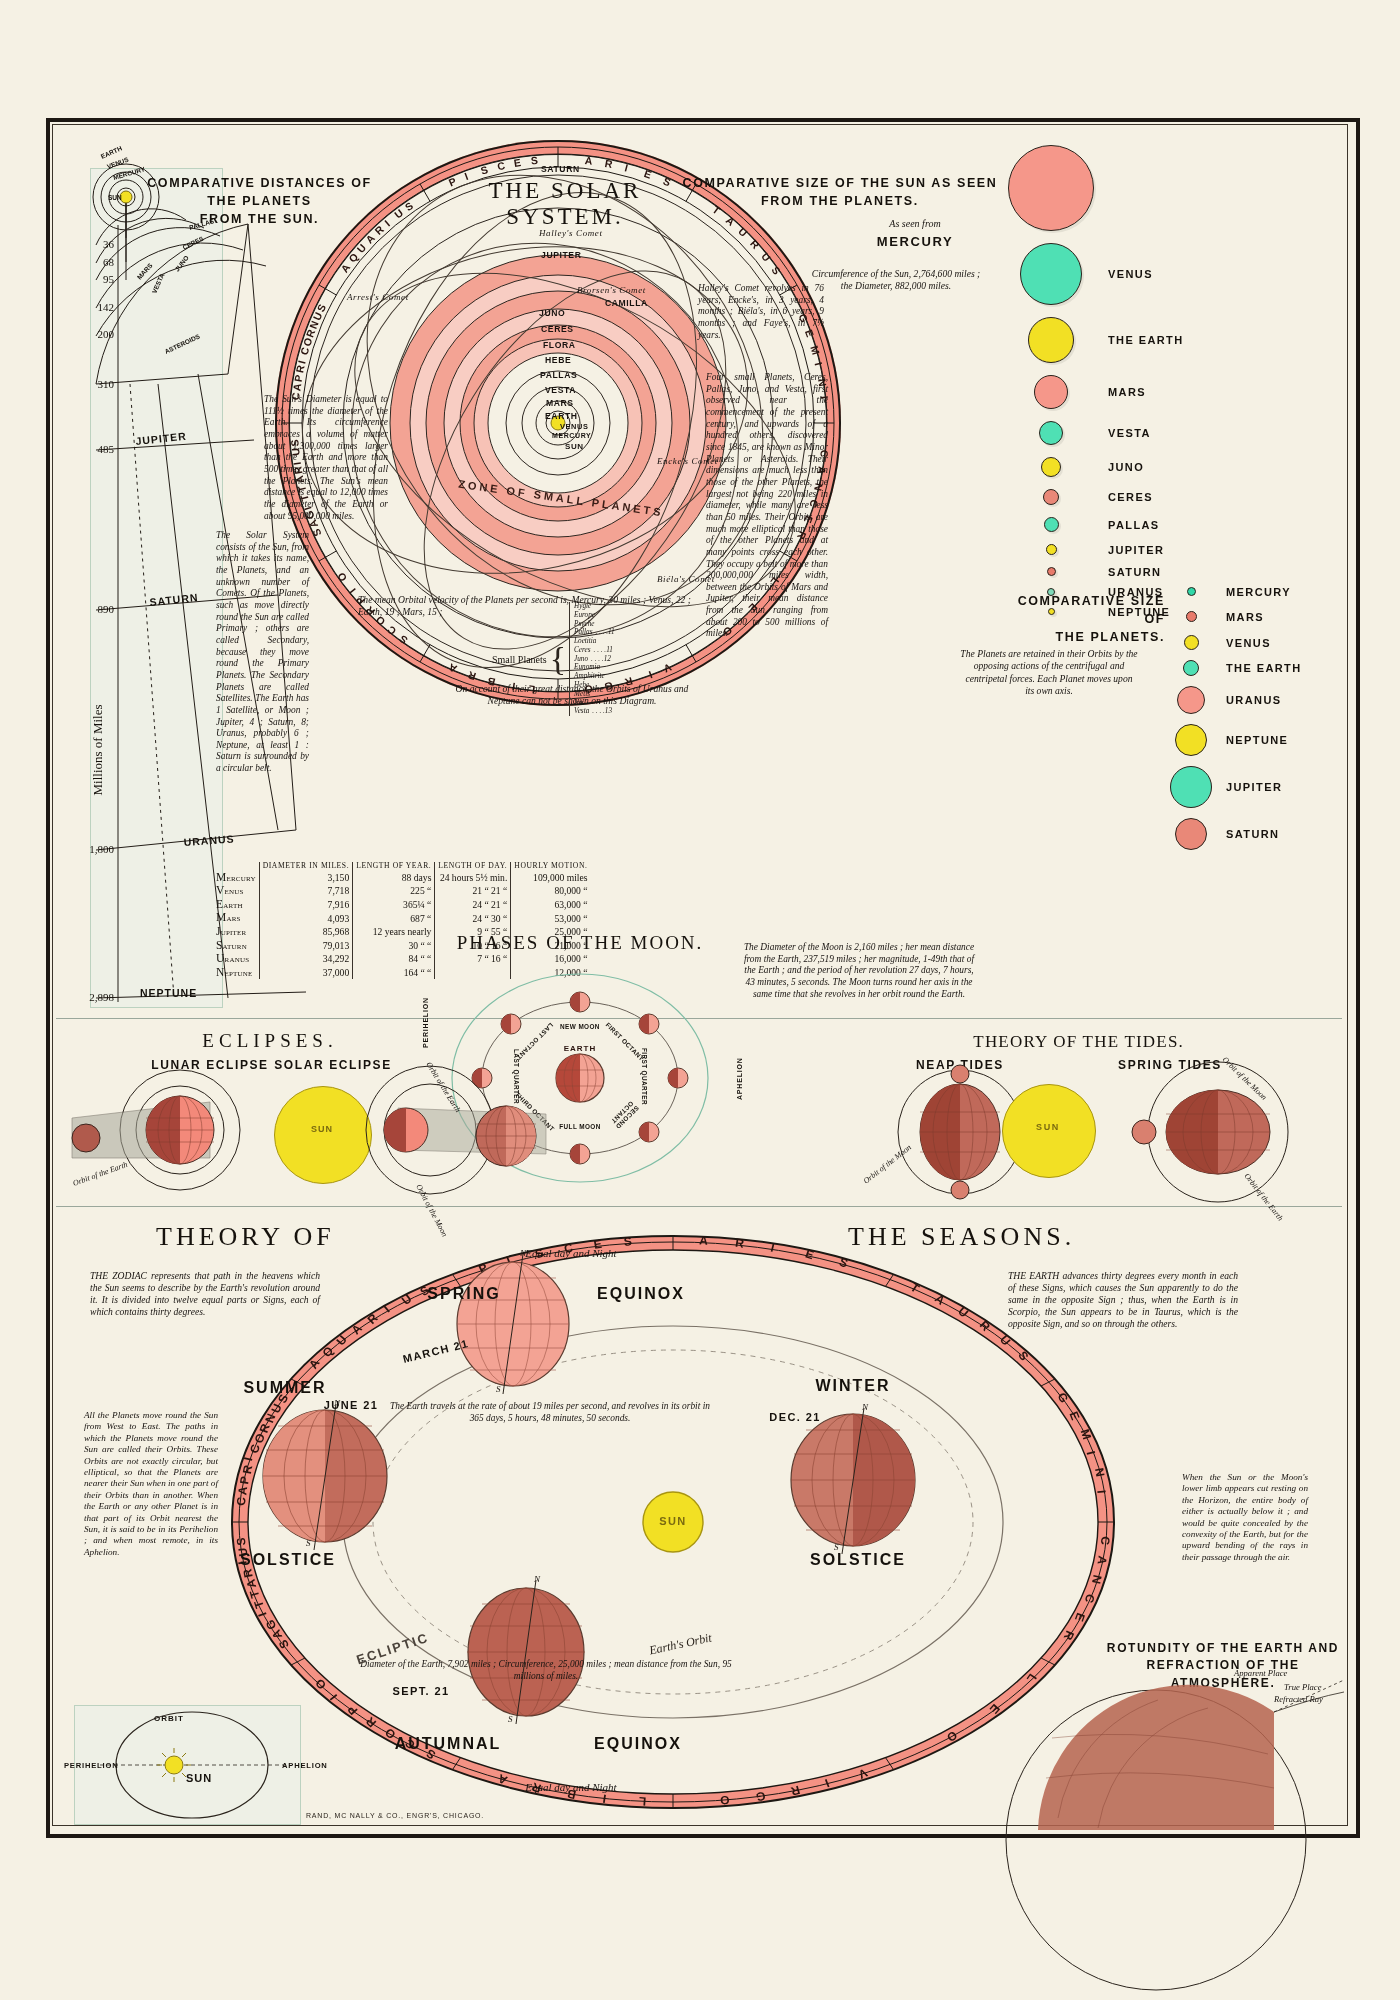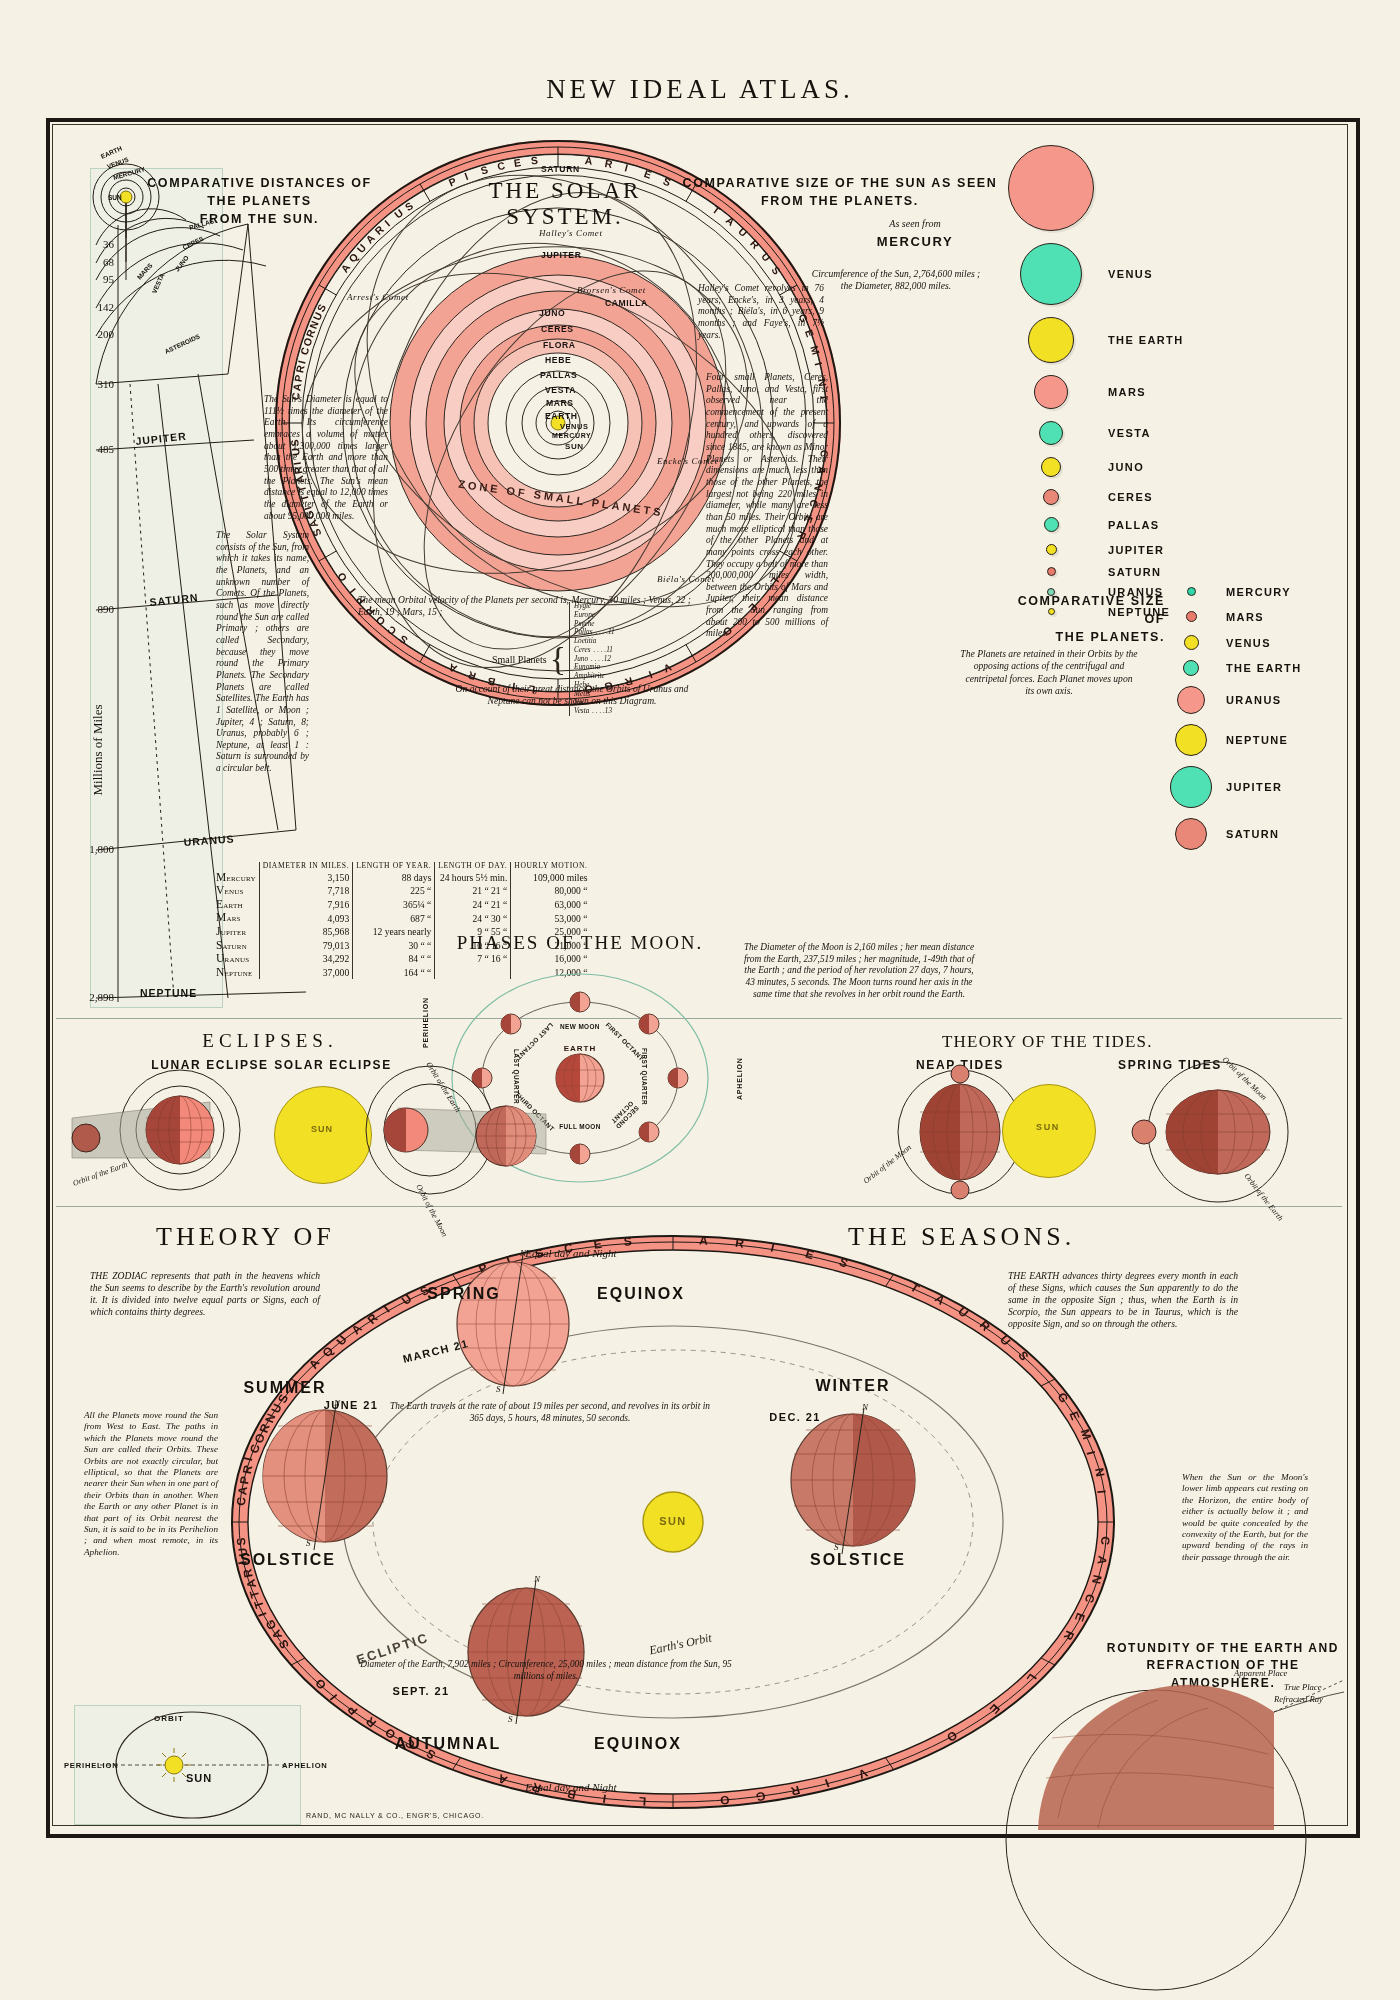--- a/index.html
+++ b/index.html
@@ -60,21 +60,20 @@
 
   .imprint{position:absolute;font-family:"Liberation Sans",sans-serif;font-size:7px;
      letter-spacing:.8px;color:#2a231c;}
   svg{display:block;overflow:visible;}
 </style>
 </head>
 <body>
 
 <div class="page">
 
-  <div class="atlas-title">NEW IDEAL ATLAS.</div>
 
   <div class="frame"></div>
   <div class="frame-in"></div>
 
   
   <div class="sect-div" style="top:1018px"></div>
   <div class="sect-div" style="top:1206px"></div>
 
   
   <div class="panel-bg" style="left:90px;top:168px;width:131px;height:838px;"></div>
@@ -690,21 +689,21 @@
     <g stroke="#7c3a2d" stroke-width=".5" fill="none">
       <ellipse cx="136" cy="86" rx="10" ry="30"></ellipse>
         <ellipse cx="136" cy="86" rx="20" ry="30"></ellipse>
       <path d="M106,74 H166 M106,86 H166 M106,98 H166"></path>
     </g>
     <text x="56" y="14" transform="rotate(58 56 14)" font-family="Liberation Serif, serif" font-style="italic" font-size="8" fill="#171310">Orbit of the Earth</text>
     <text x="46" y="136" transform="rotate(62 46 136)" font-family="Liberation Serif, serif" font-style="italic" font-size="8" fill="#171310">Orbit of the Moon</text>
   </svg>
 
   
-  <div class="ttl-serif" style="position:absolute;left:942px;top:1032px;width:320px;text-align:left;font-size:17px;letter-spacing:1.2px;">THEORY OF THE TIDES.</div>
+  <div class="ttl-serif" style="position:absolute;left:864px;top:1032px;width:320px;text-align:right;font-size:17px;letter-spacing:1.2px;">THEORY OF THE TIDES.</div>
   <div class="cap" style="position:absolute;left:880px;top:1057px;width:160px;font-size:12px;">NEAP TIDES</div>
   <div class="cap" style="position:absolute;left:1090px;top:1057px;width:160px;font-size:12px;">SPRING TIDES</div>
 
   <svg style="position:absolute;left:860px;top:1060px;" width="200" height="140">
     <g fill="none" stroke="#2a231c" stroke-width="1">
       <circle cx="100" cy="72" r="62"></circle>
     </g>
     <ellipse cx="100" cy="72" rx="40" ry="48" fill="#c0695a" stroke="#4a2f26" stroke-width="1"></ellipse>
     <path d="M100,24 A40,48 0 0 0 100,120 Z" fill="#9f4435"></path>
     <g stroke="#7c3a2d" stroke-width=".5" fill="none">

